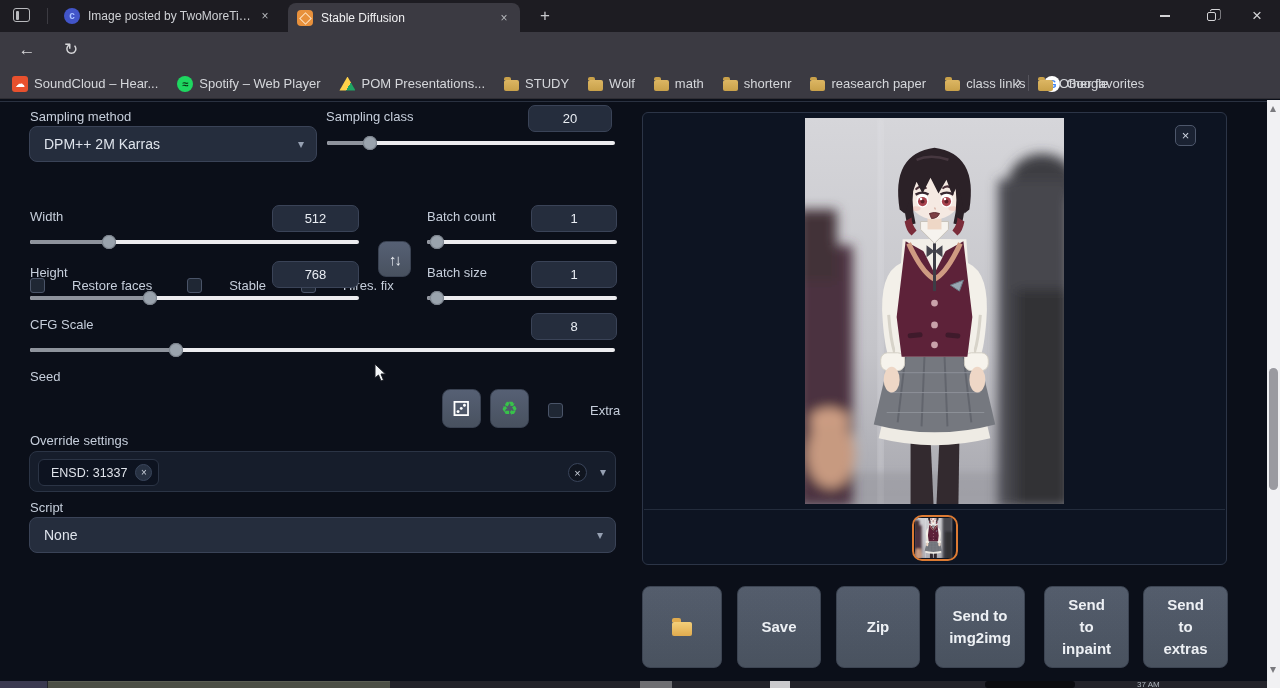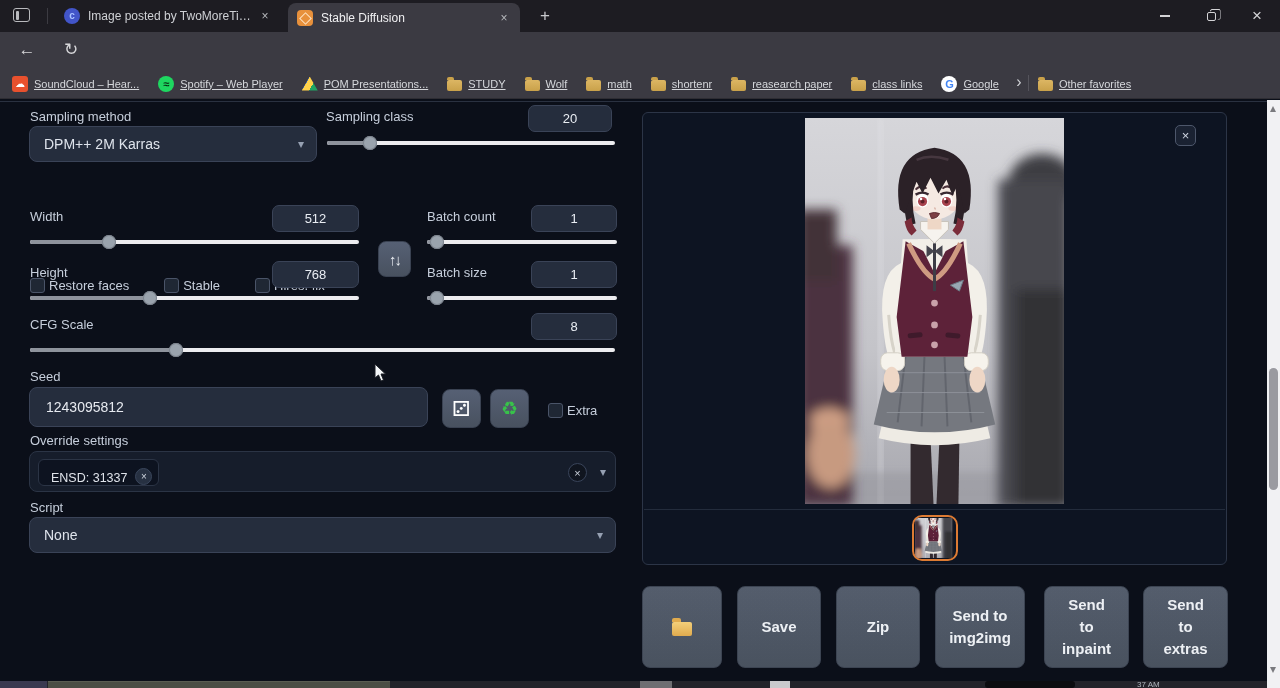--- a/index.html
+++ b/index.html
@@ -59,21 +59,21 @@
   .ic-starhub::after { content:"≡"; position:absolute; right:-6px; bottom:0; font-size:8px; }
   .ic-collections { width:15px; height:15px; border:1.7px solid #cfd1d5; border-radius:3px; font-size:10px; color:#cfd1d5; }
   .ic-collections::after { content:"+"; }
   .ic-avatar { width:22px; height:22px; border-radius:50%; background:radial-gradient(circle at 50% 28%, #e8cfc8 0 38%, #d987a2 39% 55%, #383d48 56%); }
   .ic-bing { width:25px; height:25px; border-radius:50%; background:linear-gradient(135deg,#35c2e8,#1f5ae0); color:#fff; font-size:13px; font-style:italic; }
   .ic-dots { color:#cfd1d5; font-size:15px; font-weight:normal; }
   
   .bookmarksbar { position:absolute; left:0; top:68px; width:1280px; height:31px; background:#3b3a42; border-bottom:1px solid #2e2d33; }
   .bm-row { position:absolute; left:12px; top:0; height:31px; display:flex; gap:19px; align-items:center; }
   .bm { display:flex; align-items:center; gap:6px; }
-  .bm-label { font-size:11px; color:#d5d7db; white-space:nowrap;text-decoration:underline; }
+  .bm-label { font-size:13px; color:#d5d7db; white-space:nowrap; }
   .bmic { display:inline-flex; align-items:center; justify-content:center; }
   .bmic-folder { position:relative; width:15px; height:11px; background:linear-gradient(#dcb663,#c9a14a); border-radius:2px; margin-top:3px; }
   .bmic-folder::before { content:""; position:absolute; top:-3px; left:0; width:7px; height:3px; background:#c9a14a; border-radius:2px 2px 0 0; }
   .bmic-soundcloud { width:16px; height:16px; border-radius:3px; background:#e8512e; color:#fff; font-size:10px; }
   .bmic-spotify { width:16px; height:16px; border-radius:50%; background:#1ed760; color:#0a2e14; font-size:11px; font-weight:bold; }
   .bmic-drive { width:16px; height:14px; clip-path:polygon(50% 0,100% 100%,0 100%); background:linear-gradient(120deg,#4a8cff 32%,#ffd24a 32% 62%,#1fa463 62%); }
   .bmic-google { width:16px; height:16px; border-radius:50%; background:#fff; color:#4285F4; font-size:11px; font-weight:bold; }
   .bm-chevron { position:absolute; left:1010px; top:5px; width:18px; height:20px; color:#cfd1d5; font-size:16px; text-align:center; }
   .bm-chevron::after { content:"›"; }
   .bm-vsep { position:absolute; left:1028px; top:7px; width:1px; height:16px; background:#55545c; }
@@ -84,28 +84,28 @@
   .lbl { position:absolute; font-size:13px; color:#c6cedb; }
   .numbox { position:absolute; background:#252d3d; border:1px solid #3a4357; border-radius:7px; display:flex; align-items:center; justify-content:center; font-size:13px; color:#e9edf3; }
   .dd { position:absolute; background:#252d3d; border:1px solid #3a4357; border-radius:8px; display:flex; align-items:center; padding:0 14px; font-size:14px; color:#dfe4ec; }
   .dd::after { content:"▾"; position:absolute; right:12px; color:#96a0b2; font-size:12px; }
   .slider { position:absolute; height:14px; }
   .sl-track { position:absolute; left:0; right:0; top:5px; height:4px; background:#ececef; border-radius:2px; }
   .sl-fill { position:absolute; left:0; top:5px; height:4px; background:#8e939c; border-radius:2px; }
   .sl-handle { position:absolute; top:0; width:14px; height:14px; border-radius:50%; background:#9aa3ad; transform:translateX(-50%); box-shadow:0 0 0 1px #7b828c inset; }
   .opt-row { position:absolute; left:30px; top:178px; display:flex; gap:35px; align-items:center; }
   .cb { width:15px; height:15px; background:#1f2734; border:1px solid #4a5468; border-radius:3px; }
-  .opt { display:flex; align-items:center; gap:4px; font-size:13px; color:#c6cedb; }
+  .opt { display:flex; align-items:center; gap:27px; font-size:13px; color:#c6cedb; }
   .sqbtn { position:absolute; background:linear-gradient(#566074,#48515f); border:1px solid #3a4252; border-radius:8px; display:flex; align-items:center; justify-content:center; color:#f0f2f5; }
   .swap-glyph { font-size:15px; letter-spacing:-2px; color:#e8ebf0; }
   .seed-input { position:absolute; background:#252d3d; border:1px solid #3a4357; border-radius:8px; display:flex; align-items:center; padding:0 16px; font-size:14px; color:#e7eaf0; }
   .dice-glyph { font-size:21px; color:#fff; font-weight:normal; }
   .recycle-glyph { font-size:19px; color:#38c24a; font-weight:normal; }
   .ovr-box { position:absolute; left:29px; top:351px; width:587px; height:41px; background:#161d2b; border:1px solid #2b3445; border-radius:8px; }
-  .token { position:absolute; left:8px; top:7px; height:27px; background:#0d1320; border:1px solid #2b3445; border-radius:6px; display:flex; align-items:flex-end; gap:8px; padding:0 6px 0 12px; font-size:12.5px; color:#dfe3ea; }
+  .token { position:absolute; left:8px; top:7px; height:27px; background:#0d1320; border:1px solid #2b3445; border-radius:6px; display:flex; align-items:center; gap:8px; padding:0 6px 0 12px; font-size:12.5px; color:#dfe3ea; }
   .xcircle { width:17px; height:17px; border-radius:50%; background:#273142; border:1px solid #3a465c; color:#cdd3dd; font-size:10px; display:flex; align-items:center; justify-content:center; }
   .xcircle::after { content:"×"; }
   .ovr-clear { position:absolute; right:28px; top:11px; width:19px; height:19px; border-radius:50%; background:#10151f; border:1px solid #39445a; color:#cdd3dd; font-size:11px; display:flex; align-items:center; justify-content:center; }
   .ovr-clear::after { content:"×"; }
   .ovr-caret { position:absolute; right:9px; top:13px; color:#96a0b2; font-size:12px; }
   .ovr-caret::after { content:"▾"; }
   
   .gallery { position:absolute; left:642px; top:12px; width:585px; height:453px; background:#0d1422; border:1px solid #2c3547; border-radius:6px; }
   .gal-close { position:absolute; right:30px; top:12px; width:21px; height:21px; background:#1a2232; border:1px solid #4d576b; border-radius:5px; color:#cfd6e2; font-size:13px; display:flex; align-items:center; justify-content:center; }
   .gal-close::after { content:"×"; }
@@ -395,23 +395,20 @@
 
     <div class="lbl" style="left:30px;top:217px">CFG Scale</div>
     <div class="numbox" style="left:531px;top:213px;width:86px;height:27px">8</div>
     <div class="slider" style="left:30px;top:243px;width:585px">
       <div class="sl-track"></div>
         <div class="sl-fill" style="width: 25%;"></div>
         <div class="sl-handle" style="left: 25%;"></div>
     </div>
 
     <div class="lbl" style="left:30px;top:269px">Seed</div>
-    <div class="seed-input" style="left:29px;top:287px;width:399px;height:40px">
-        <span>1243095812</span>
-      </div>
     <div class="sqbtn" style="left:442px;top:289px;width:39px;height:39px">
         <span class="dice-glyph">⚂</span>
       </div>
     <div class="sqbtn" style="left:490px;top:289px;width:39px;height:39px">
         <span class="recycle-glyph">♻</span>
       </div>
     <label class="opt" style="position:absolute;left:548px;top:303px">
         <span class="cb"></span>
         <span>Extra</span>
       </label>

